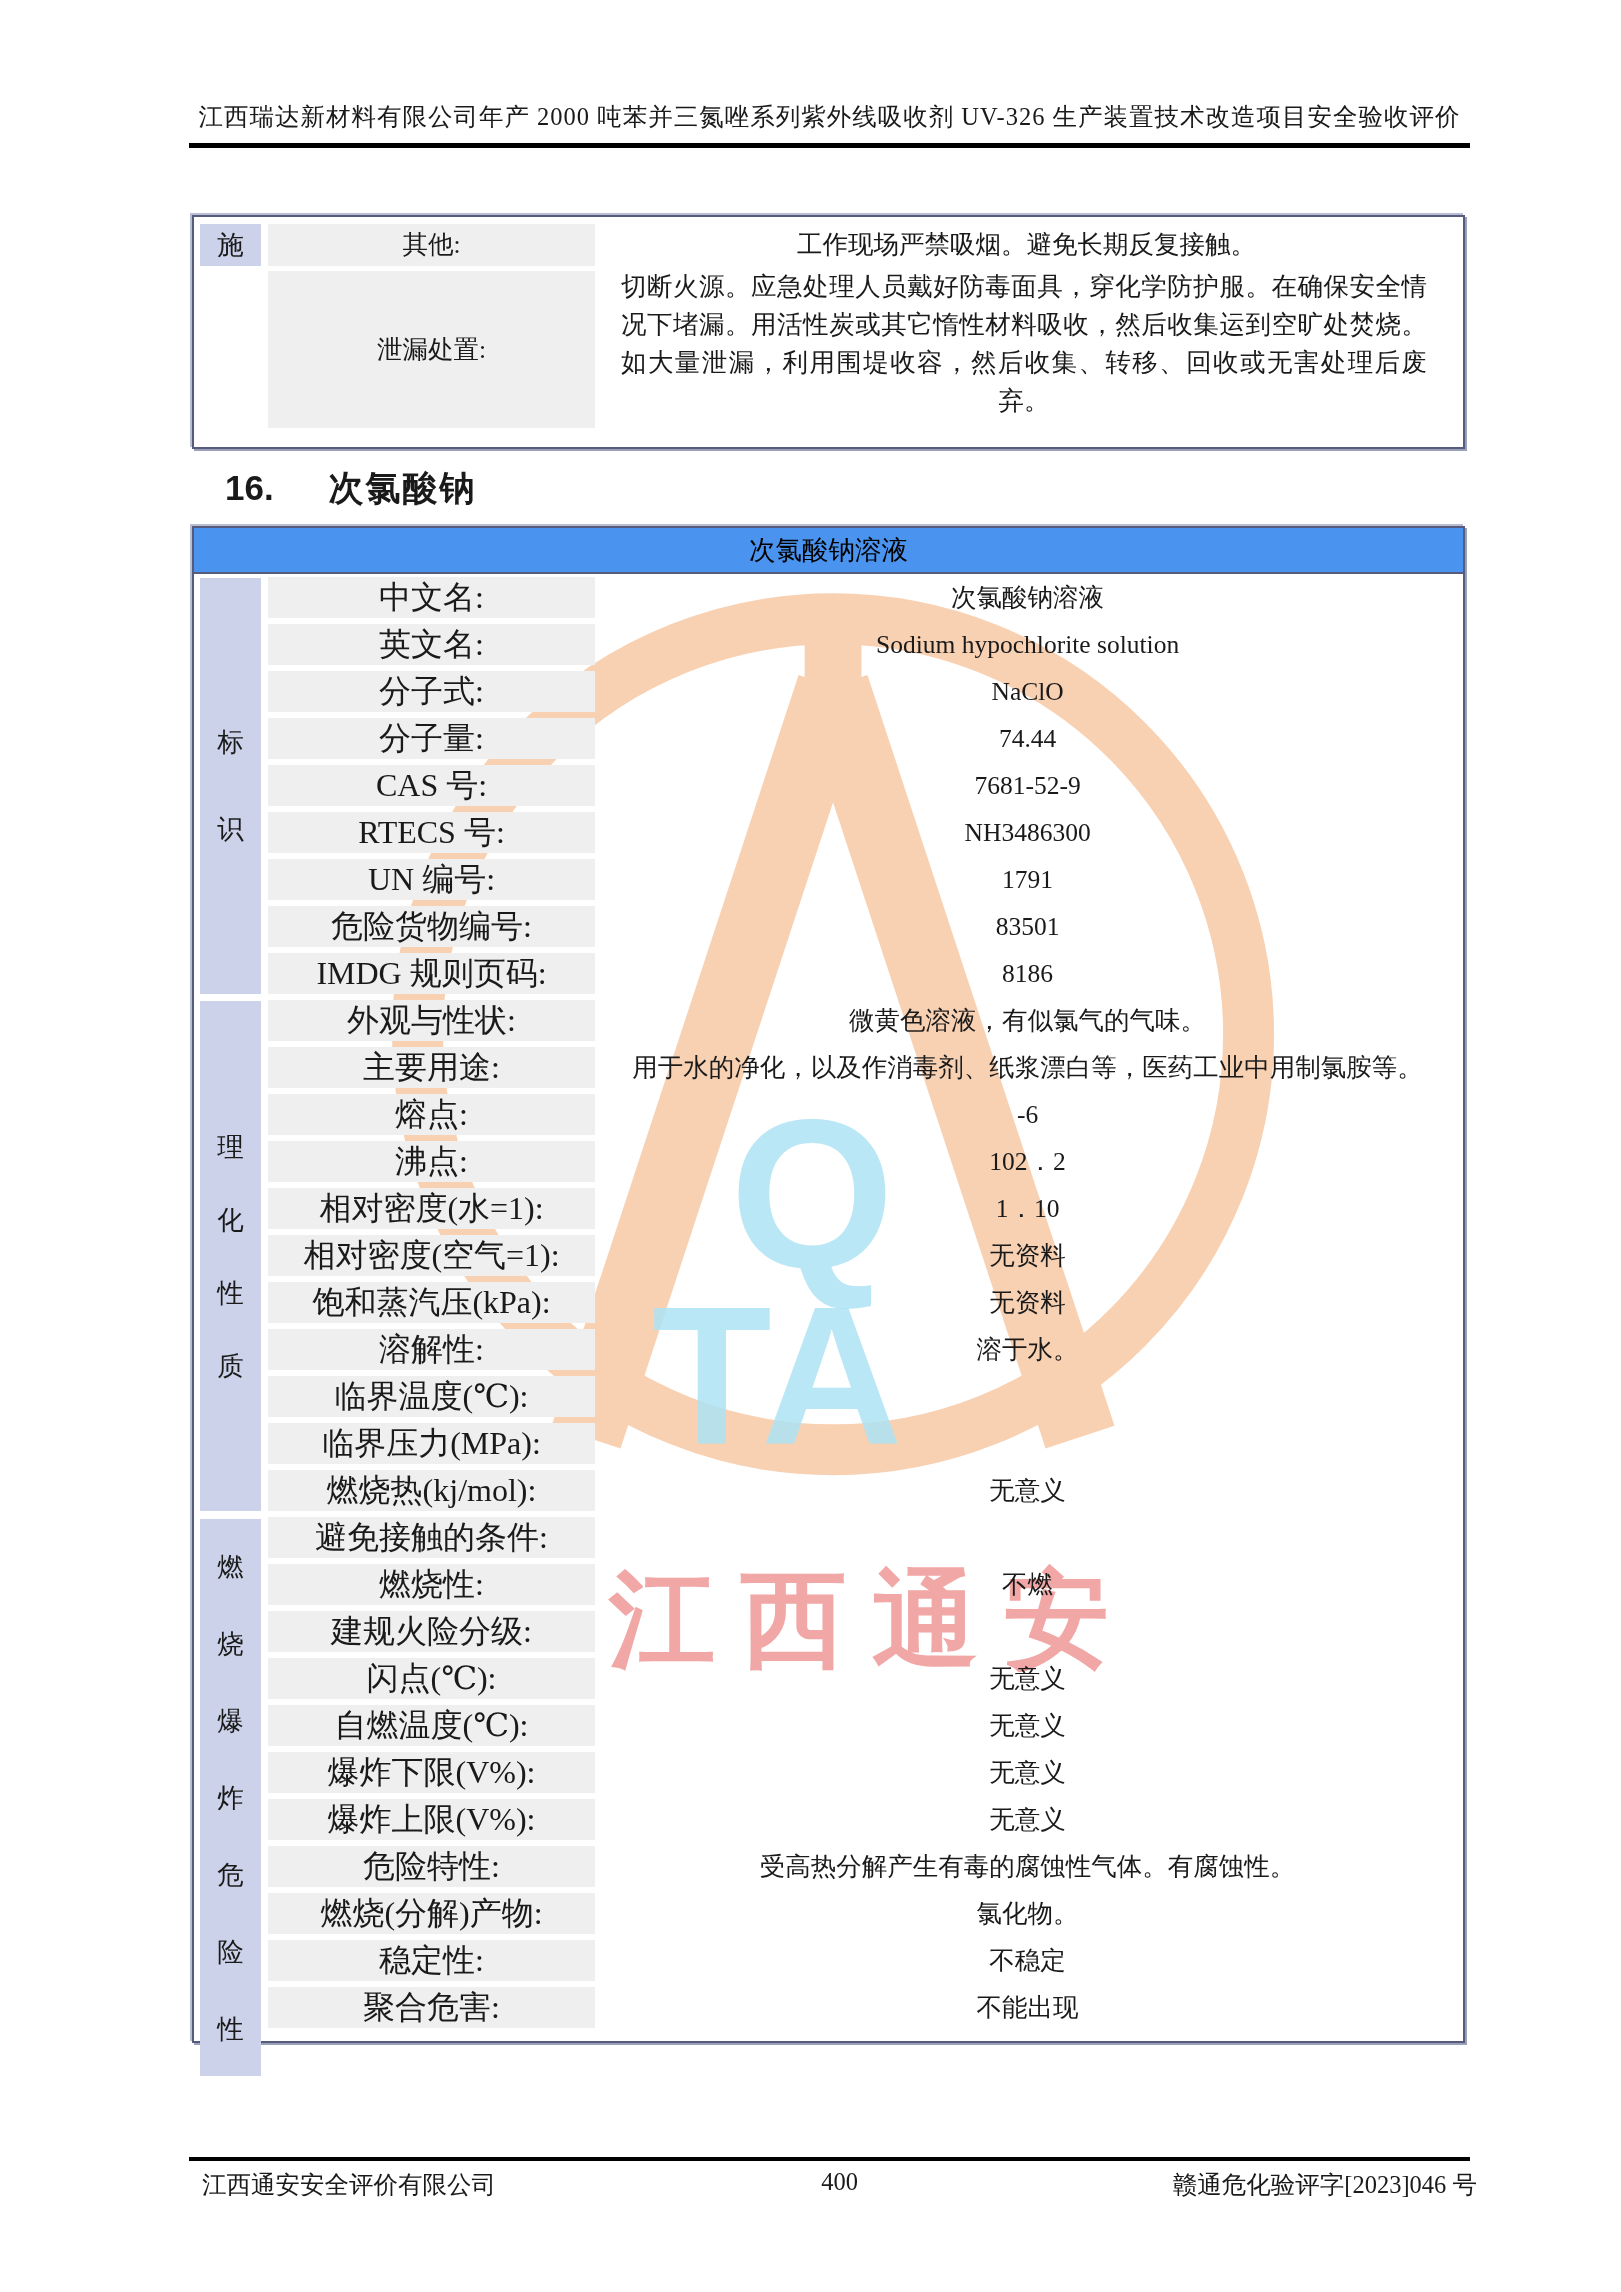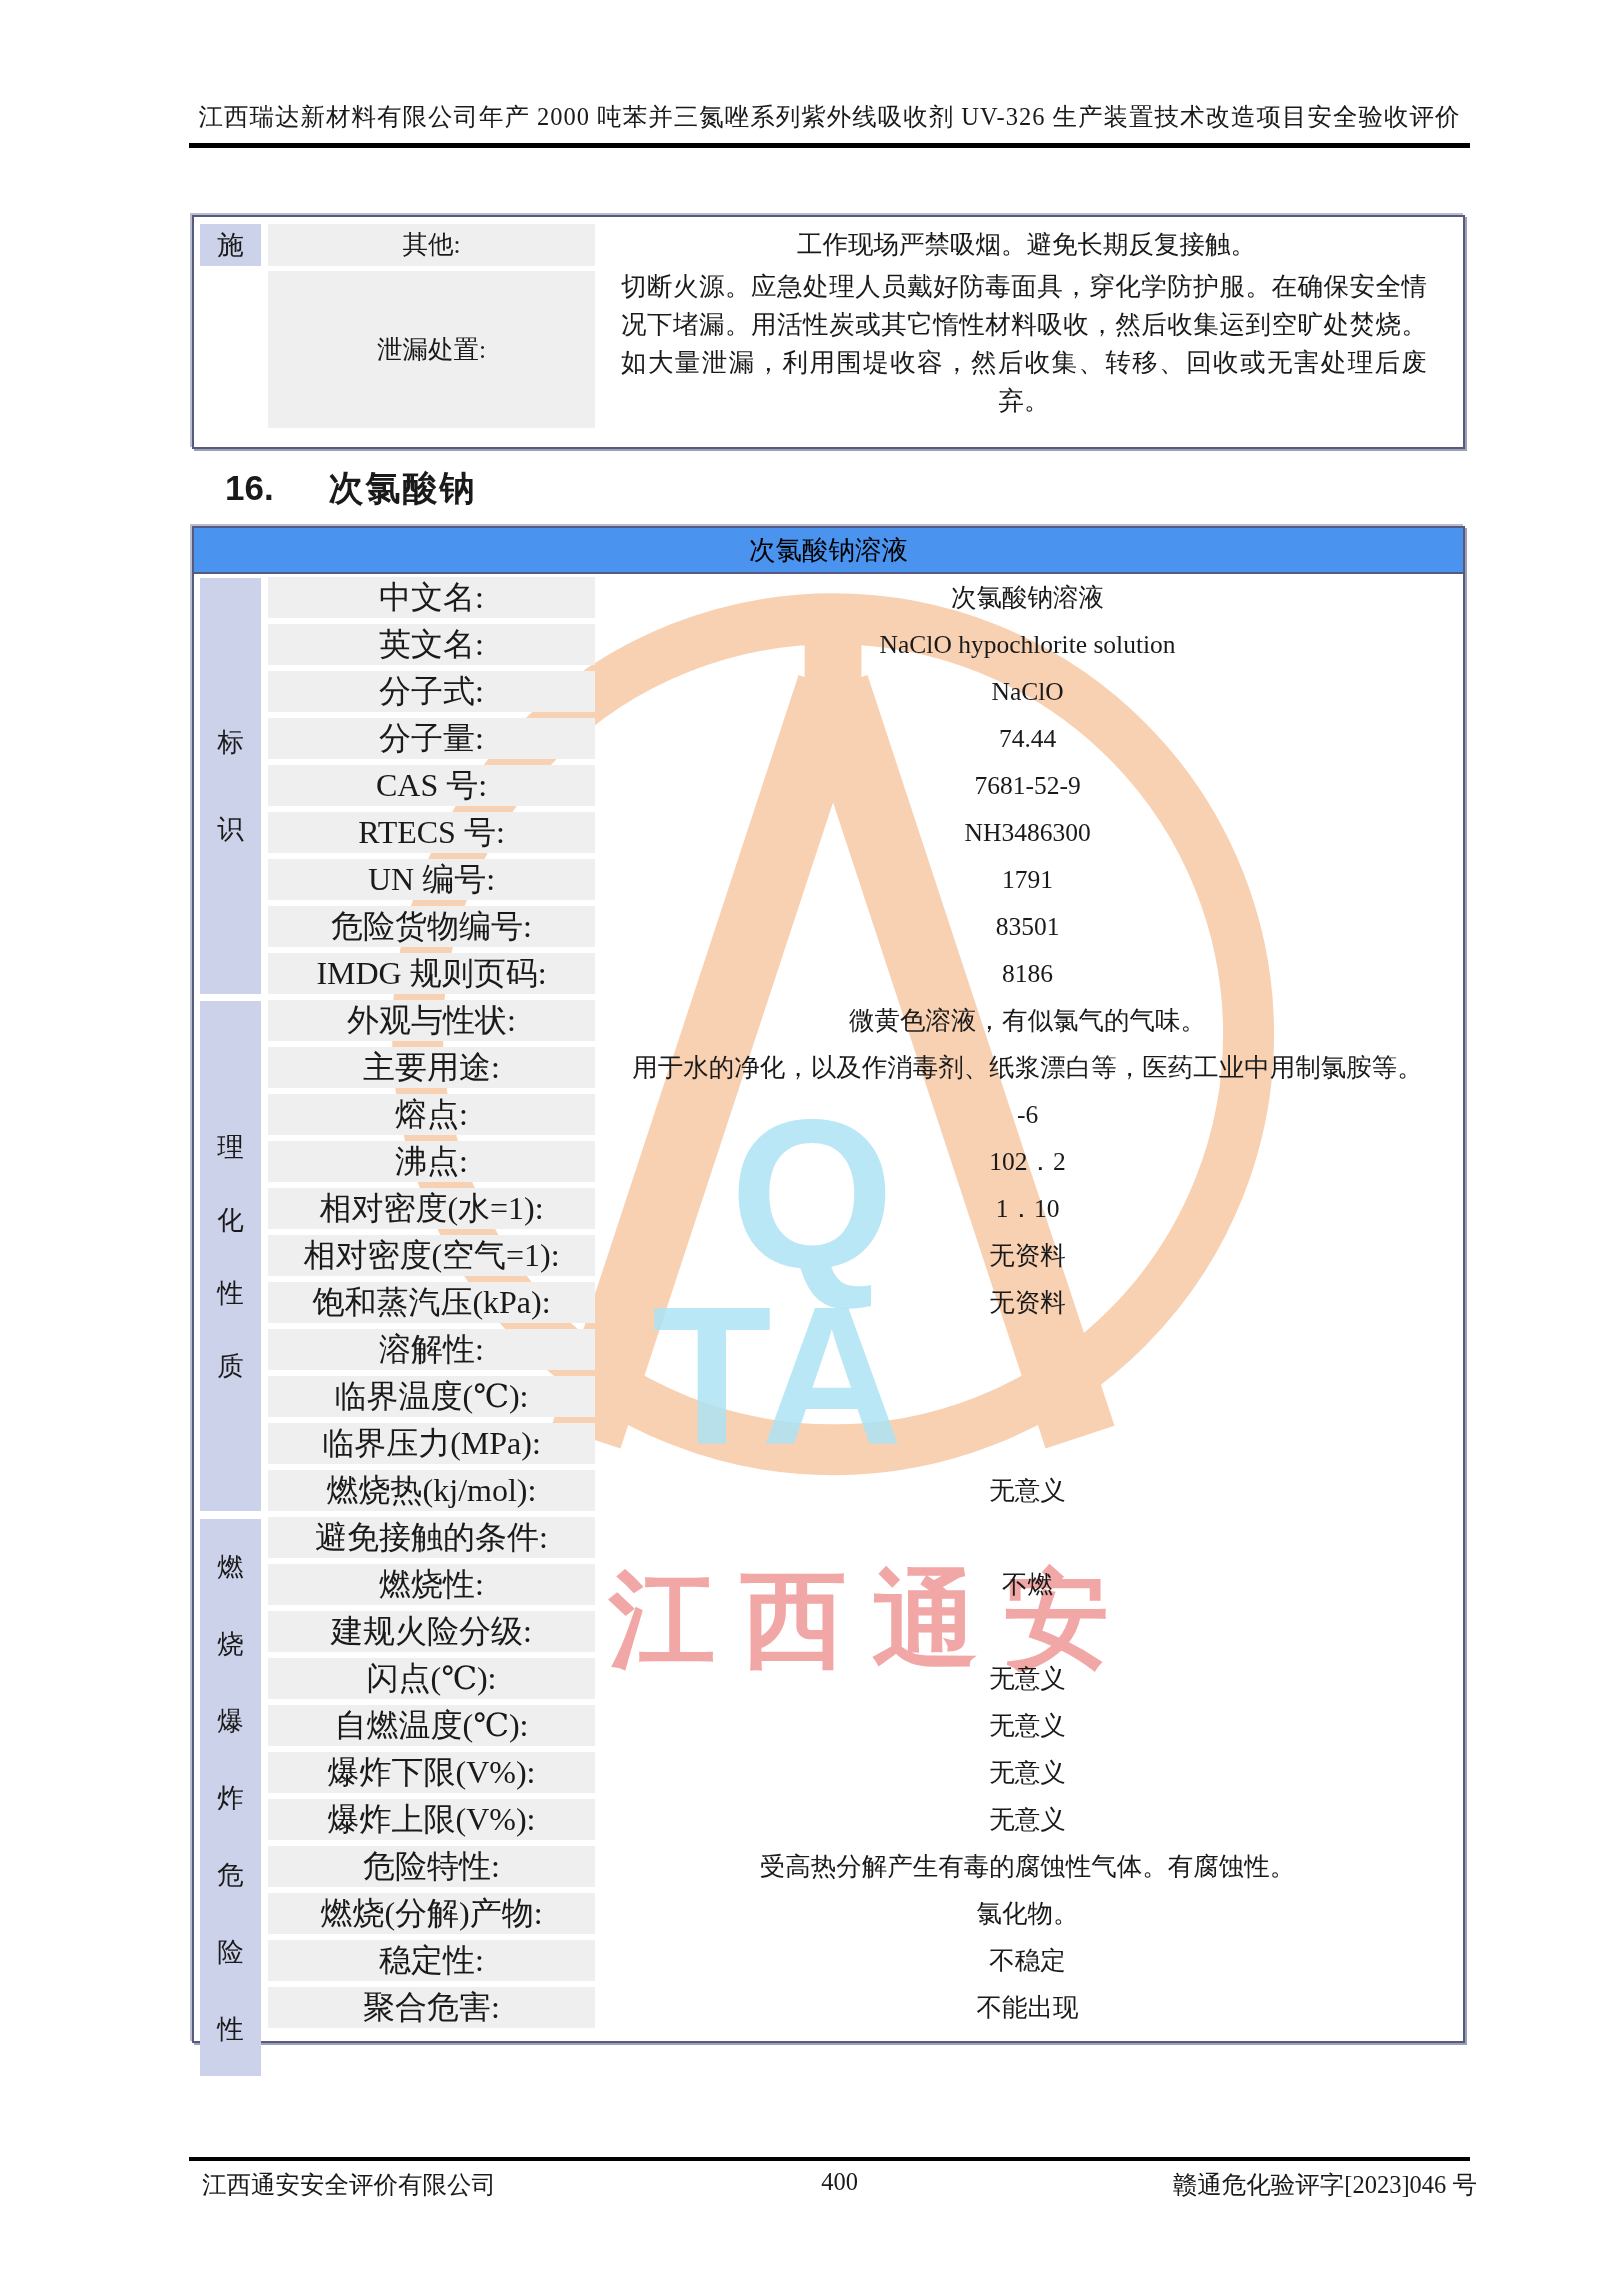--- a/index.html
+++ b/index.html
@@ -106,21 +106,21 @@
         <div class="cat-block" style="top: 3.9px; height: 416px; gap: 51px;">
           <span>标</span>
           <span>识</span>
         </div>
         <div class="trow">
           <div class="tlabel">中文名:</div>
           <div class="tvalue">次氯酸钠溶液</div>
         </div>
         <div class="trow">
           <div class="tlabel">英文名:</div>
-          <div class="tvalue">NaClO hypochlorite solution</div>
+          <div class="tvalue">Sodium hypochlorite solution</div>
         </div>
         <div class="trow">
           <div class="tlabel">分子式:</div>
           <div class="tvalue">NaClO</div>
         </div>
         <div class="trow">
           <div class="tlabel">分子量:</div>
           <div class="tvalue">74.44</div>
         </div>
         <div class="trow">
@@ -172,20 +172,21 @@
         <div class="trow">
           <div class="tlabel">相对密度(空气=1):</div>
           <div class="tvalue">无资料</div>
         </div>
         <div class="trow">
           <div class="tlabel">饱和蒸汽压(kPa):</div>
           <div class="tvalue">无资料</div>
         </div>
         <div class="trow">
           <div class="tlabel">溶解性:</div>
+          <div class="tvalue">溶于水。</div>
         </div>
         <div class="trow">
           <div class="tlabel">临界温度(℃):</div>
           <div class="tvalue"></div>
         </div>
         <div class="trow">
           <div class="tlabel">临界压力(MPa):</div>
           <div class="tvalue"></div>
         </div>
         <div class="trow">

